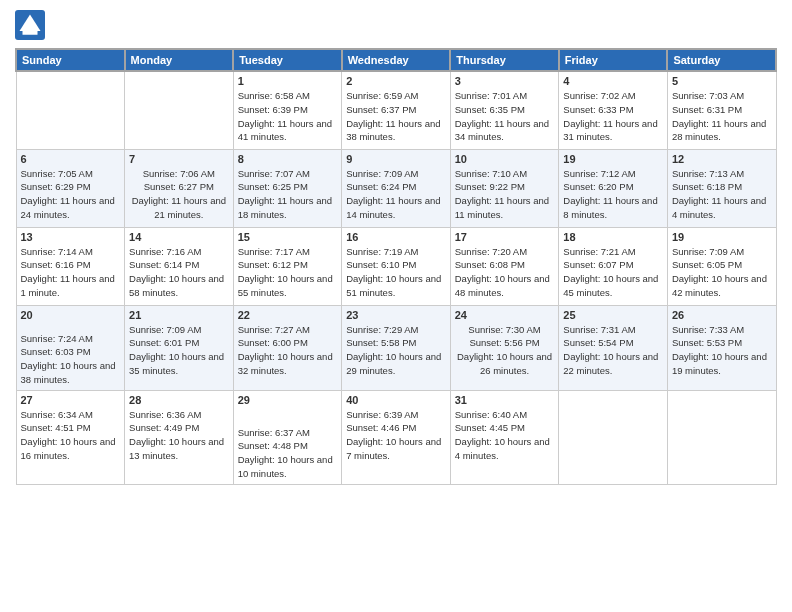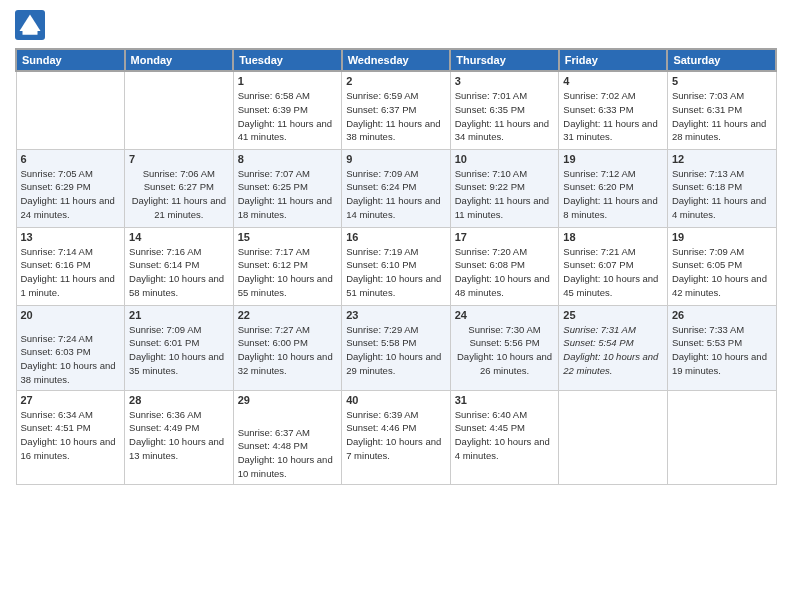--- a/index.html
+++ b/index.html
@@ -271,21 +271,21 @@
 Daylight: 10 hours and 29 minutes.</div>
           </td>
           <td>
             <span class="day-number">24</span>
             <div class="day-info" style="white-space: pre-line; text-align: center;">Sunrise: 7:30 AM
 Sunset: 5:56 PM
 Daylight: 10 hours and 26 minutes.</div>
           </td>
           <td>
             <span class="day-number">25</span>
-            <div class="day-info" style="white-space: pre-line; font-style: italic;">Sunrise: 7:31 AM
+            <div class="day-info" style="white-space: pre-line;">Sunrise: 7:31 AM
 Sunset: 5:54 PM
 Daylight: 10 hours and 22 minutes.</div>
           </td>
           <td>
             <span class="day-number">26</span>
             <div class="day-info" style="white-space: pre-line;">Sunrise: 7:33 AM
 Sunset: 5:53 PM
 Daylight: 10 hours and 19 minutes.</div>
           </td>
         </tr>

